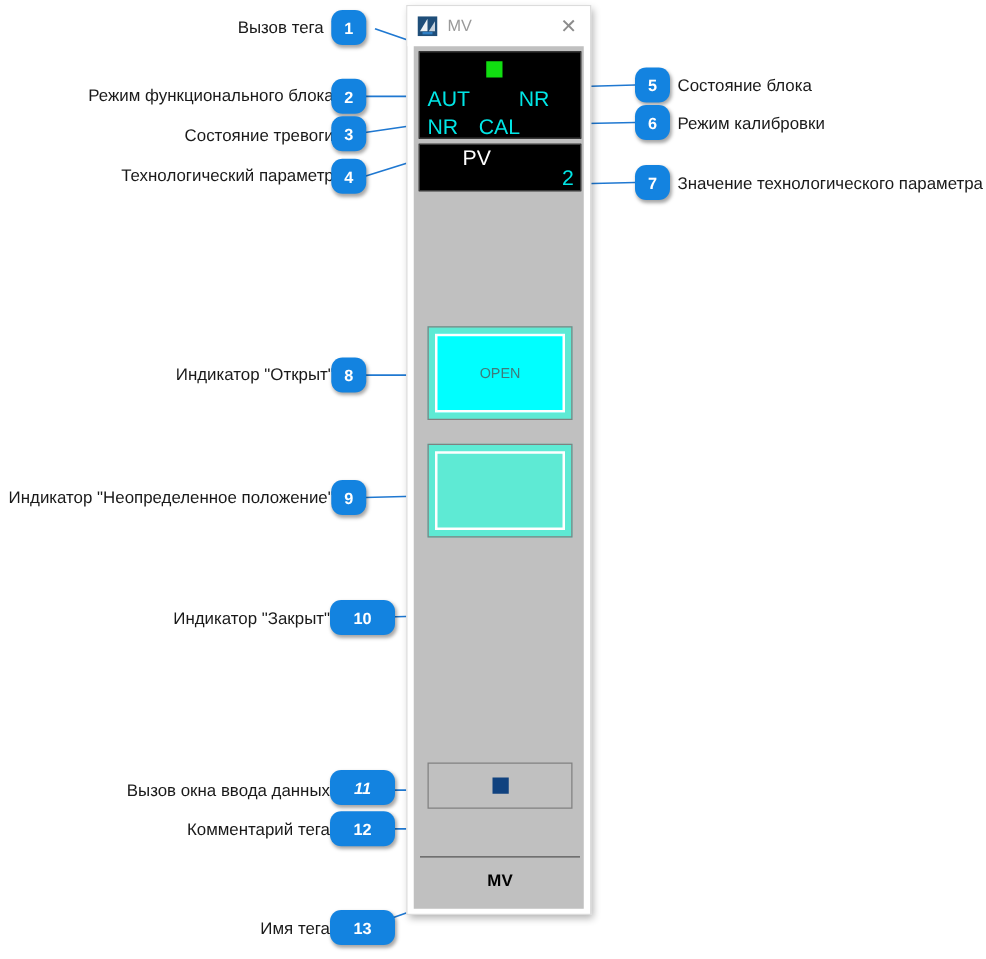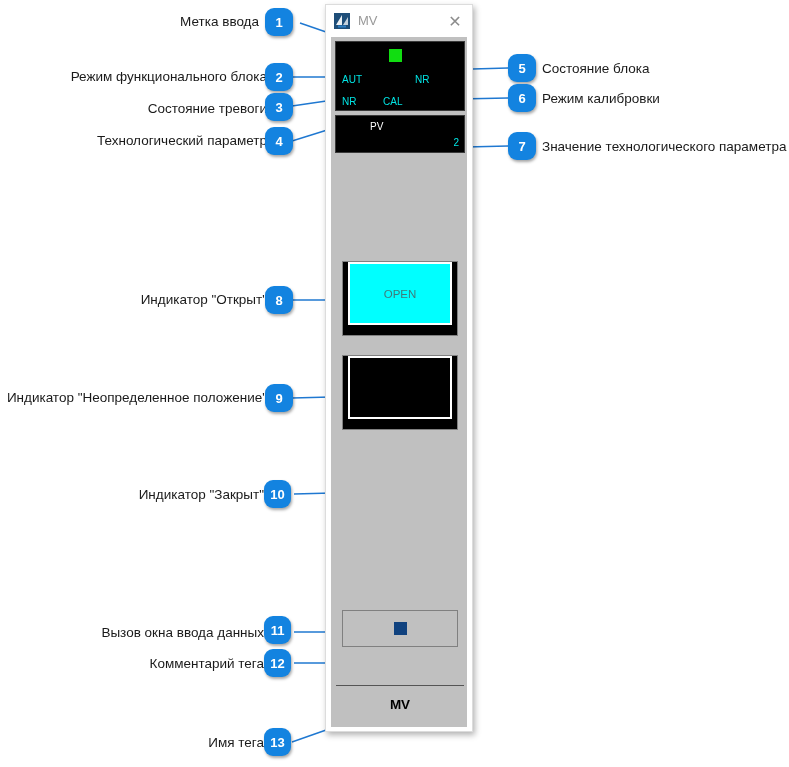--- a/index.html
+++ b/index.html
@@ -38,21 +38,21 @@
     color: #ffffff;
     font-size: 13px;
     font-weight: bold;
     display: flex;
     align-items: center;
     justify-content: center;
     box-shadow: 1px 2px 3px rgba(0,0,0,0.35);
     z-index: 20;
   }
   .badge.wide {
-    width: 27px;
+    width: 52px;
   }
   .leader-diag {
     position: absolute;
     z-index: 5;
     overflow: visible;
   }
 
   
   #faceplate-window {
     position: absolute;
@@ -124,21 +124,21 @@
     height: 70px;
   }
   #pv-box {
     left: 4px;
     top: 78px;
     width: 130px;
     height: 38px;
   }
   .blk-text {
     position: absolute;
-    font-size: 10px;
+    font-size: 17px;
     font-family: "Liberation Sans", sans-serif;
     line-height: 15px;
     white-space: nowrap;
   }
   .cyan { color: #00e5e5; }
   .white { color: #ffffff; margin-left: 29px; }
 
   #tag-marker {
     position: absolute;
     left: 53px;
@@ -153,24 +153,25 @@
   #calib-mode   { left: 47px; top: 52px; }
   #pv-label     { left: 5px;  top: 3px; }
   #pv-value     { right: 5px; bottom: 2px; }
 
   
   .indicator {
     position: absolute;
     left: 11px;
     width: 116px;
     height: 75px;
-    background: #000000;
+    background: #5eead4;
     border: 1px solid #808080;
     box-sizing: border-box;
     display: flex;
+    align-items: center;
     justify-content: center;
     cursor: pointer;
   }
   .indicator .inner {
     width: 104px;
     height: 63px;
     box-sizing: border-box;
     border: 2px solid #ffffff;
     display: flex;
     align-items: center;
@@ -269,21 +270,21 @@
 
   <line x1="294" y1="494" x2="370" y2="492" stroke="#1f78d1" stroke-width="1.4"></line>
 
   <line x1="294" y1="632" x2="350" y2="632" stroke="#1f78d1" stroke-width="1.4"></line>
 
   <line x1="294" y1="663" x2="332" y2="663" stroke="#1f78d1" stroke-width="1.4"></line>
 
   <line x1="292" y1="742" x2="400" y2="704" stroke="#1f78d1" stroke-width="1.4"></line>
 </svg>
 
-<div class="callout-label right-aligned" style="right:530px; top:14px;">Метка ввода</div>
+<div class="callout-label right-aligned" style="right:530px; top:14px;">Вызов тега</div>
 <div class="badge" style="left:265px; top:8px;">1</div>
 
 <div class="callout-label right-aligned" style="right:522px; top:69px;">Режим функционального блока</div>
 <div class="badge" style="left:265px; top:63px;">2</div>
 
 <div class="callout-label right-aligned" style="right:522px; top:101px;">Состояние тревоги</div>
 <div class="badge" style="left:265px; top:93px;">3</div>
 
 <div class="callout-label right-aligned" style="right:522px; top:133px;">Технологический параметр</div>
 <div class="badge" style="left:265px; top:127px;">4</div>
@@ -291,21 +292,21 @@
 <div class="callout-label right-aligned" style="right:522px; top:292px;">Индикатор "Открыт"</div>
 <div class="badge" style="left:265px; top:286px;">8</div>
 
 <div class="callout-label right-aligned" style="right:522px; top:390px;">Индикатор "Неопределенное положение"</div>
 <div class="badge" style="left:265px; top:384px;">9</div>
 
 <div class="callout-label right-aligned" style="right:525px; top:487px;">Индикатор "Закрыт"</div>
 <div class="badge wide" style="left:264px; top:480px;">10</div>
 
 <div class="callout-label right-aligned" style="right:525px; top:625px;">Вызов окна ввода данных</div>
-<div class="badge wide" style="left:264px; top:616px;">11</div>
+<div class="badge wide" style="left:264px; top:616px;font-style:italic;">11</div>
 
 <div class="callout-label right-aligned" style="right:525px; top:656px;">Комментарий тега</div>
 <div class="badge wide" style="left:264px; top:649px;">12</div>
 
 <div class="callout-label right-aligned" style="right:525px; top:735px;">Имя тега</div>
 <div class="badge wide" style="left:264px; top:728px;">13</div>
 
 <div class="badge" style="left:508px; top:54px;">5</div>
 <div class="callout-label" style="left:542px; top:61px;text-align:center;">Состояние блока</div>
 

